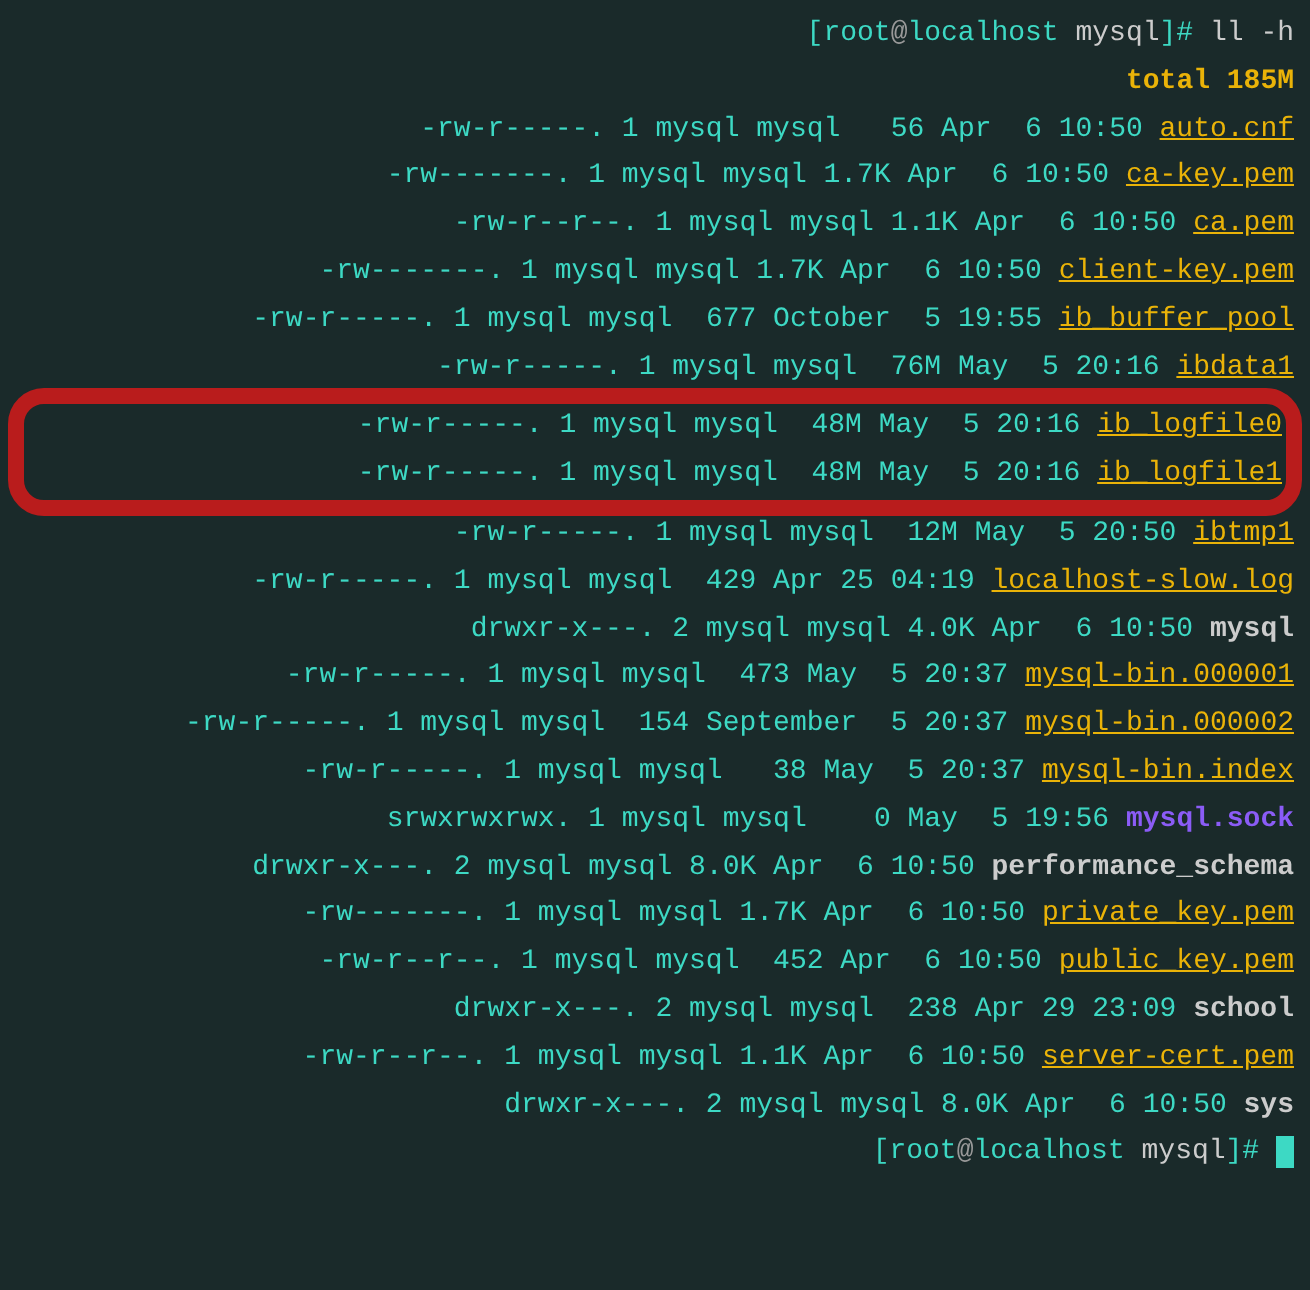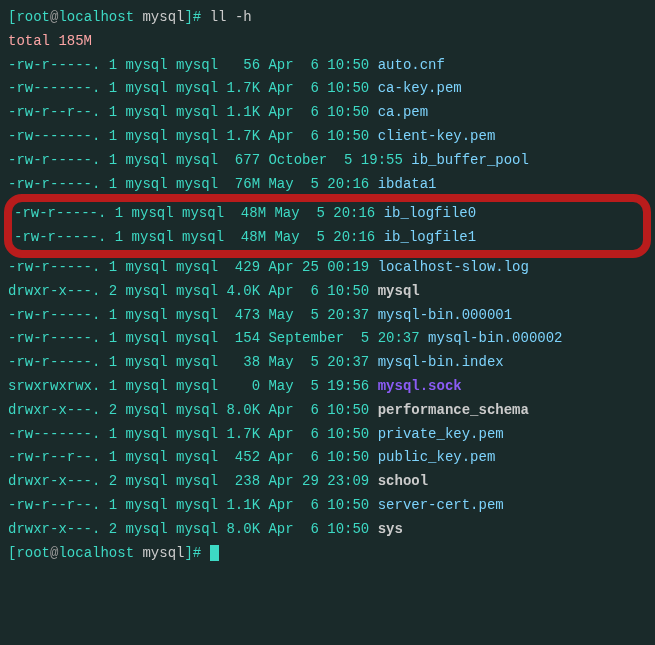--- a/index.html
+++ b/index.html
@@ -5,39 +5,39 @@
     * { margin:0; padding:0; box-sizing:border-box; }
     body {
       background:#1a2a2a;
       font-family:"Courier New",monospace;
       font-size:14px;
       line-height:1.7;
       padding:6px 8px;
       width:655px;
       color:#3dd9c4;
     }
-    .row { white-space:pre; }
+    .row { white-space:pre;text-align:right; }
     .prompt-punc { color:#3dd9c4; }
     .user { color:#3dd9c4; }
     .at { color:#999; }
     .host { color:#3dd9c4; }
     .path { color:#ccc; }
     .cmd { color:#ccc; }
     .filename { color:#3dd9c4; }
     .magenta { color:#8b5cf6; }
     .bold { font-weight:bold; }
-    .green { color:#7dd3fc; }
+    .green { color:#eab308;text-decoration:underline; }
     .gray { color:#ccc; }
     .cursor {
       display:inline-block;
       width:9px; height:16px;
       background:#3dd9c4;
       vertical-align:middle;
     }
-    .total { color:#fca5a5; }
+    .total { color:#eab308;font-weight:bold; }
     .highlight-box {
       border:8px solid #b91c1c;
       border-radius:18px;
       padding:0 2px;
       margin:-2px -4px;
     }
   </style>
 </head>
 <body>
 
@@ -55,21 +55,22 @@
   </div>
 
 <div class="highlight-box">
   <div id="listing-highlight">
       <div class="row"><span>-rw-r-----. 1 mysql mysql  48M May  5 20:16 </span><span class="filename green">ib_logfile0</span></div>
       <div class="row"><span>-rw-r-----. 1 mysql mysql  48M May  5 20:16 </span><span class="filename green">ib_logfile1</span></div>
     </div>
 </div>
 
 <div id="listing-after">
-    <div class="row"><span>-rw-r-----. 1 mysql mysql  429 Apr 25 00:19 </span><span class="filename green">localhost-slow.log</span></div>
+    <div class="row"><span>-rw-r-----. 1 mysql mysql  12M May  5 20:50 </span><span class="filename green">ibtmp1</span></div>
+    <div class="row"><span>-rw-r-----. 1 mysql mysql  429 Apr 25 04:19 </span><span class="filename green">localhost-slow.log</span></div>
     <div class="row"><span>drwxr-x---. 2 mysql mysql 4.0K Apr  6 10:50 </span><span class="filename gray bold">mysql</span></div>
     <div class="row"><span>-rw-r-----. 1 mysql mysql  473 May  5 20:37 </span><span class="filename green">mysql-bin.000001</span></div>
     <div class="row"><span>-rw-r-----. 1 mysql mysql  154 September  5 20:37 </span><span class="filename green">mysql-bin.000002</span></div>
     <div class="row"><span>-rw-r-----. 1 mysql mysql   38 May  5 20:37 </span><span class="filename green">mysql-bin.index</span></div>
     <div class="row"><span>srwxrwxrwx. 1 mysql mysql    0 May  5 19:56 </span><span class="filename magenta bold">mysql.sock</span></div>
     <div class="row"><span>drwxr-x---. 2 mysql mysql 8.0K Apr  6 10:50 </span><span class="filename gray bold">performance_schema</span></div>
     <div class="row"><span>-rw-------. 1 mysql mysql 1.7K Apr  6 10:50 </span><span class="filename green">private_key.pem</span></div>
     <div class="row"><span>-rw-r--r--. 1 mysql mysql  452 Apr  6 10:50 </span><span class="filename green">public_key.pem</span></div>
     <div class="row"><span>drwxr-x---. 2 mysql mysql  238 Apr 29 23:09 </span><span class="filename gray bold">school</span></div>
     <div class="row"><span>-rw-r--r--. 1 mysql mysql 1.1K Apr  6 10:50 </span><span class="filename green">server-cert.pem</span></div>

